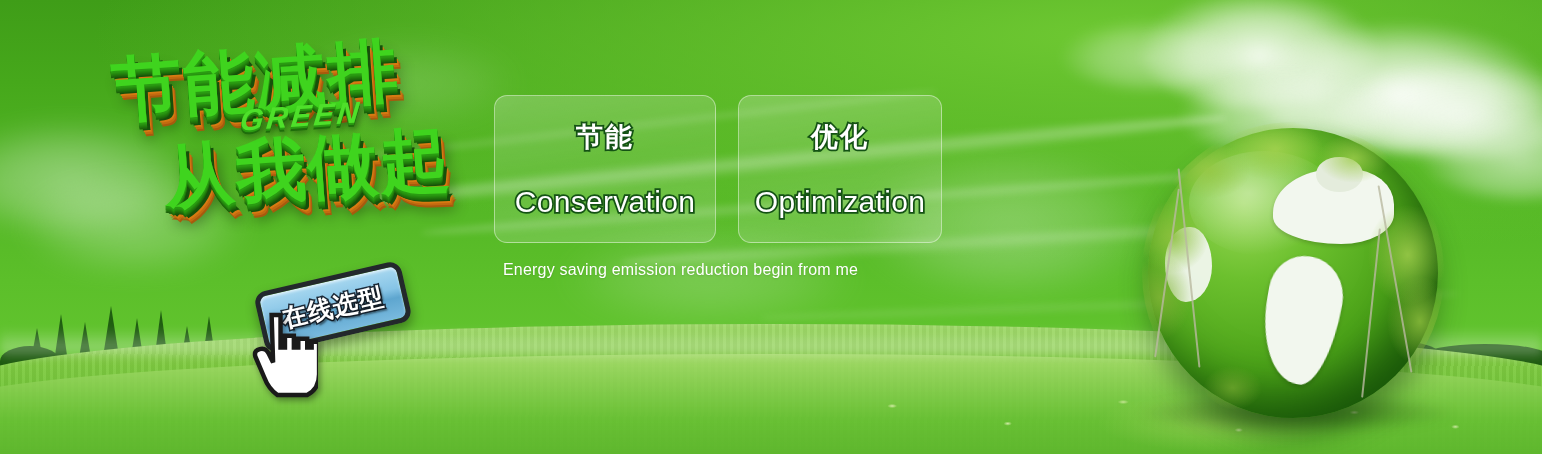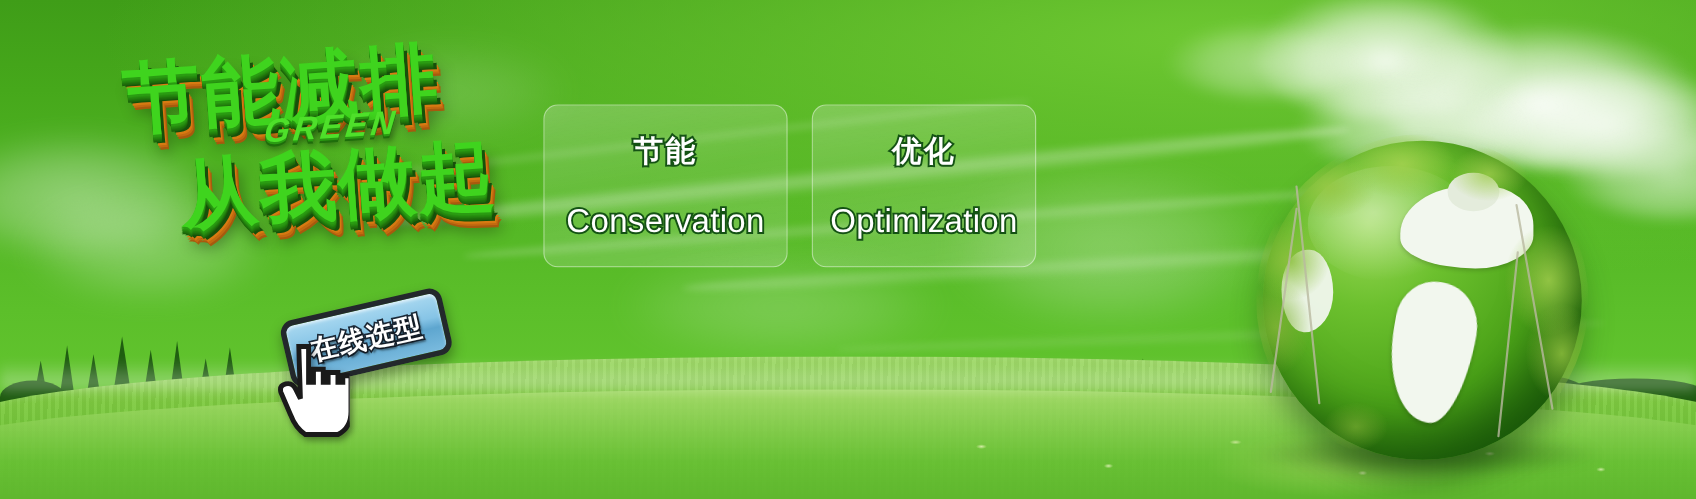--- a/index.html
+++ b/index.html
@@ -319,14 +319,15 @@
     <div class="card wide">
       <span class="card-cn">节能</span>
       <span class="card-en">Conservation</span>
     </div>
     <div class="card wide2">
       <span class="card-cn">优化</span>
       <span class="card-en">Optimization</span>
     </div>
   </div>
 
+  <div class="tagline">Energy saving emission reduction begin from me</div>
 
 </div>
 
 </body></html>

